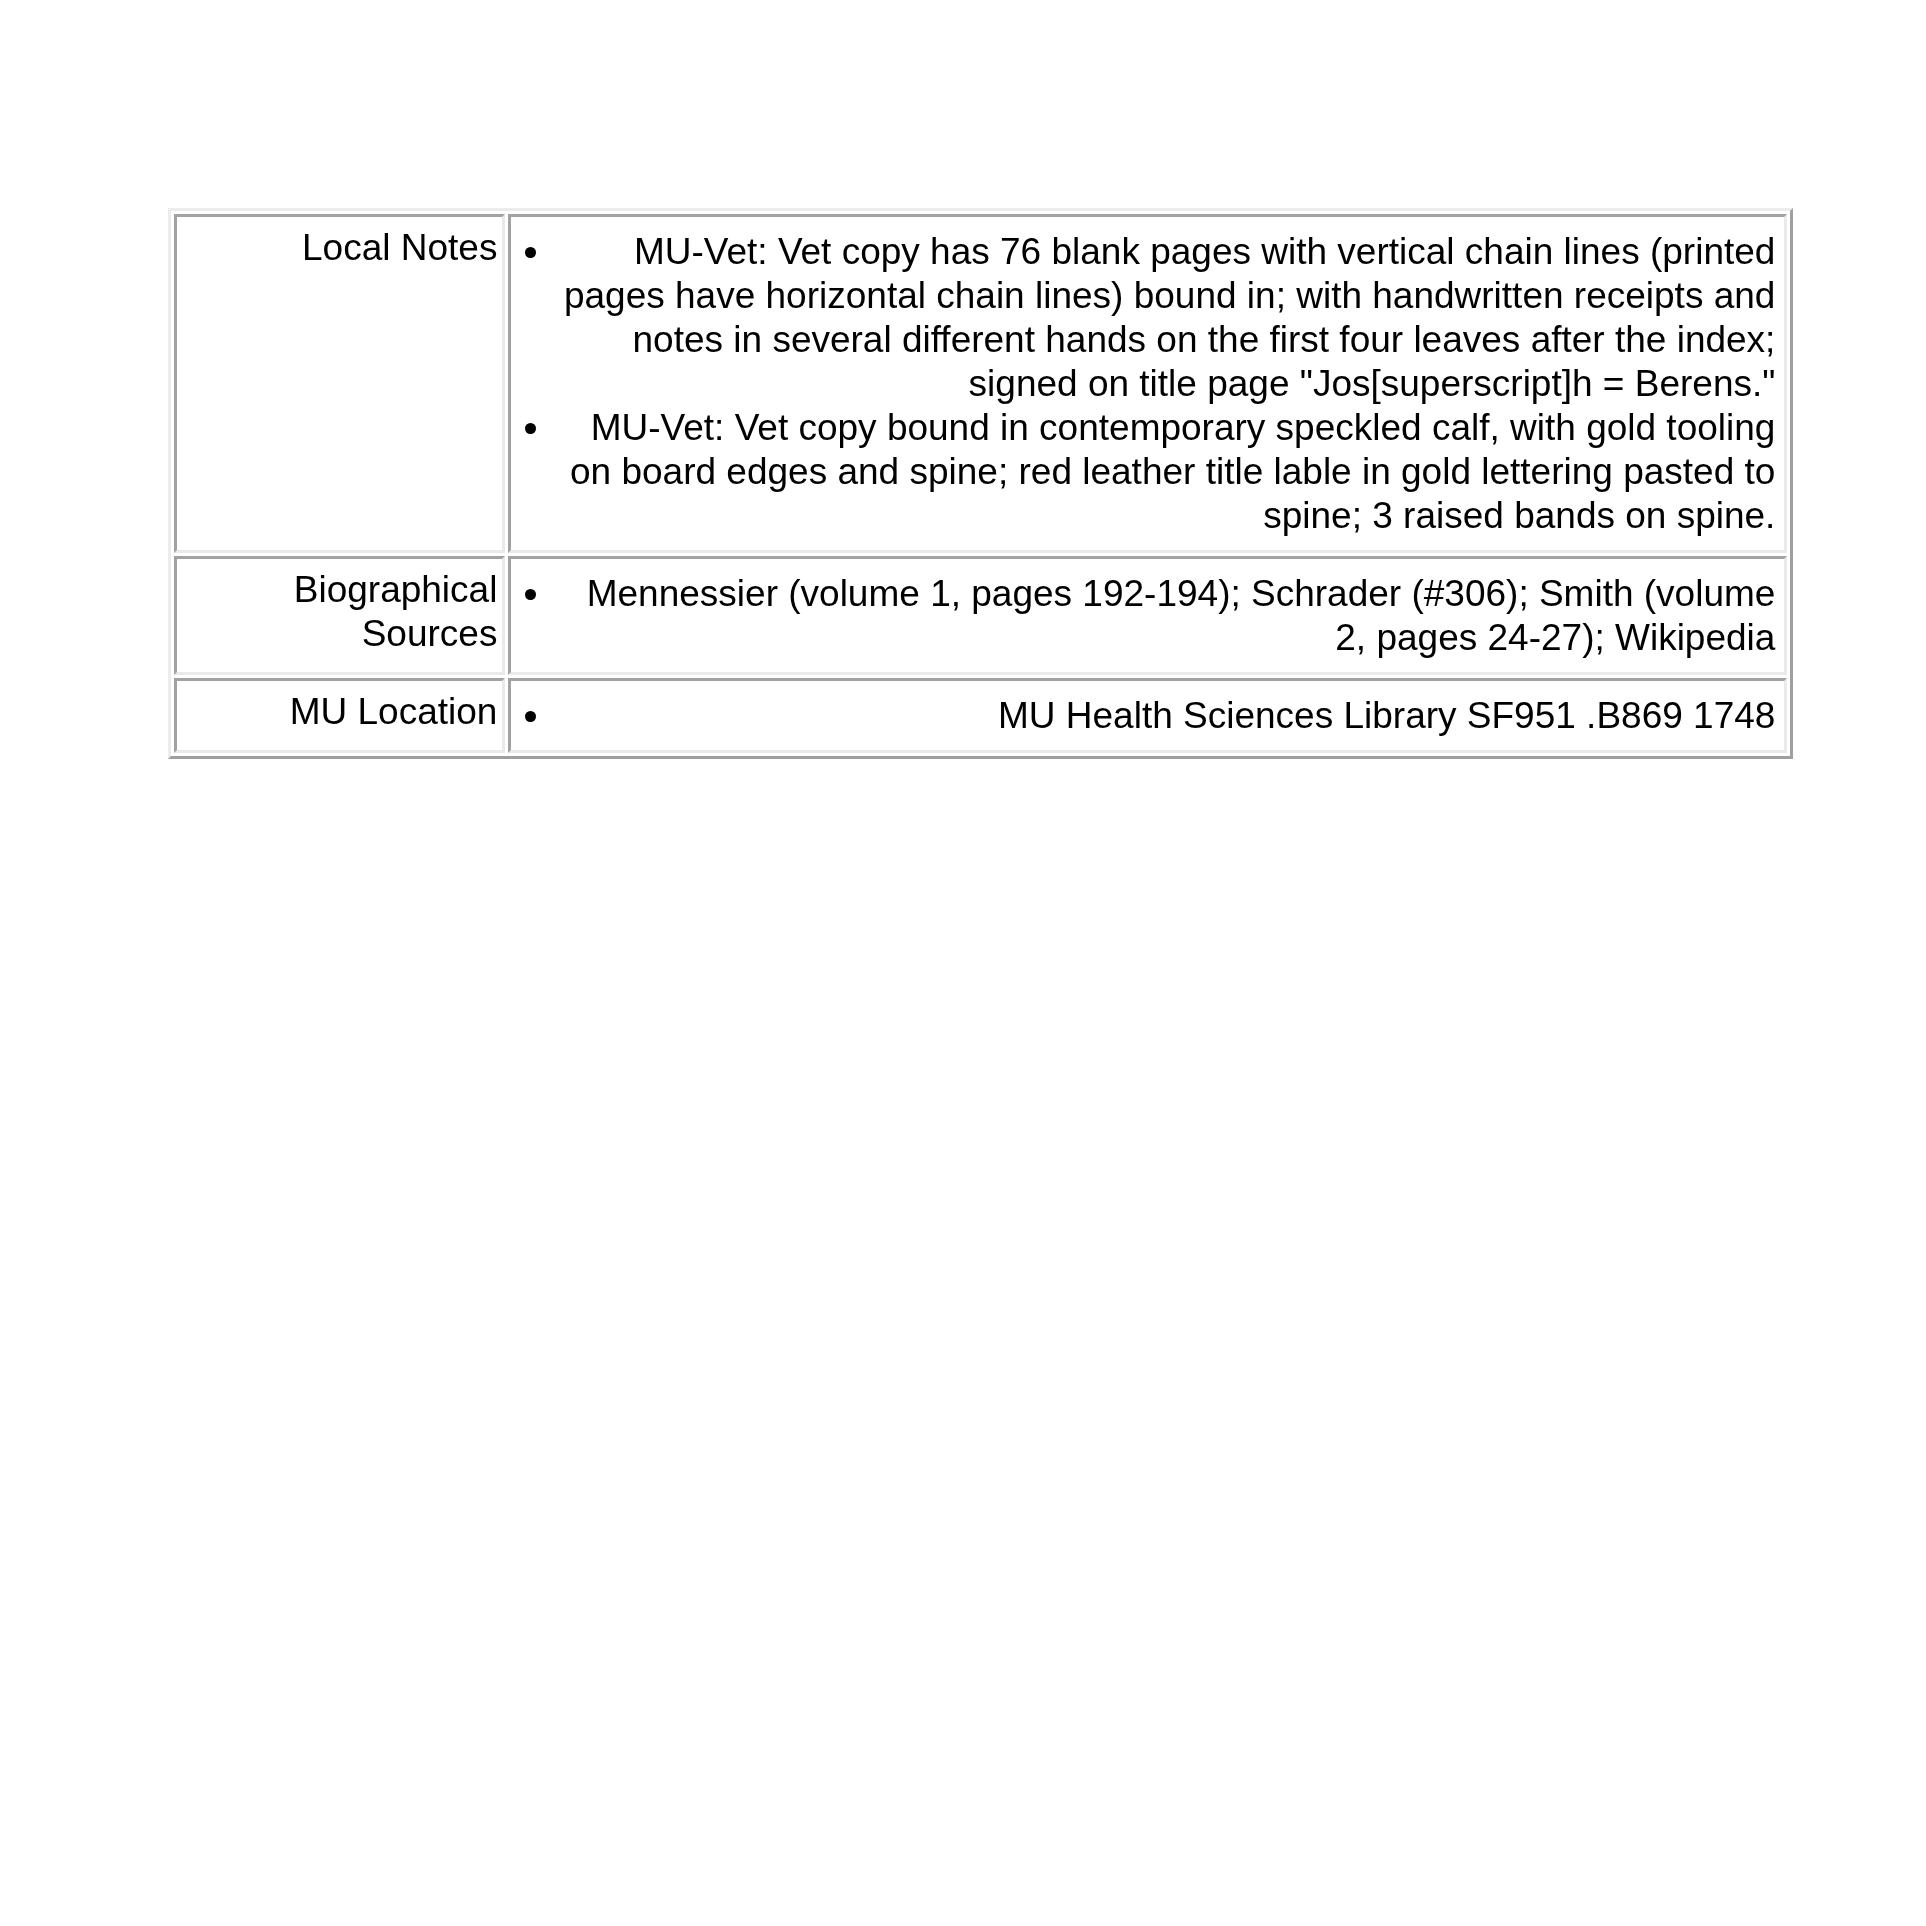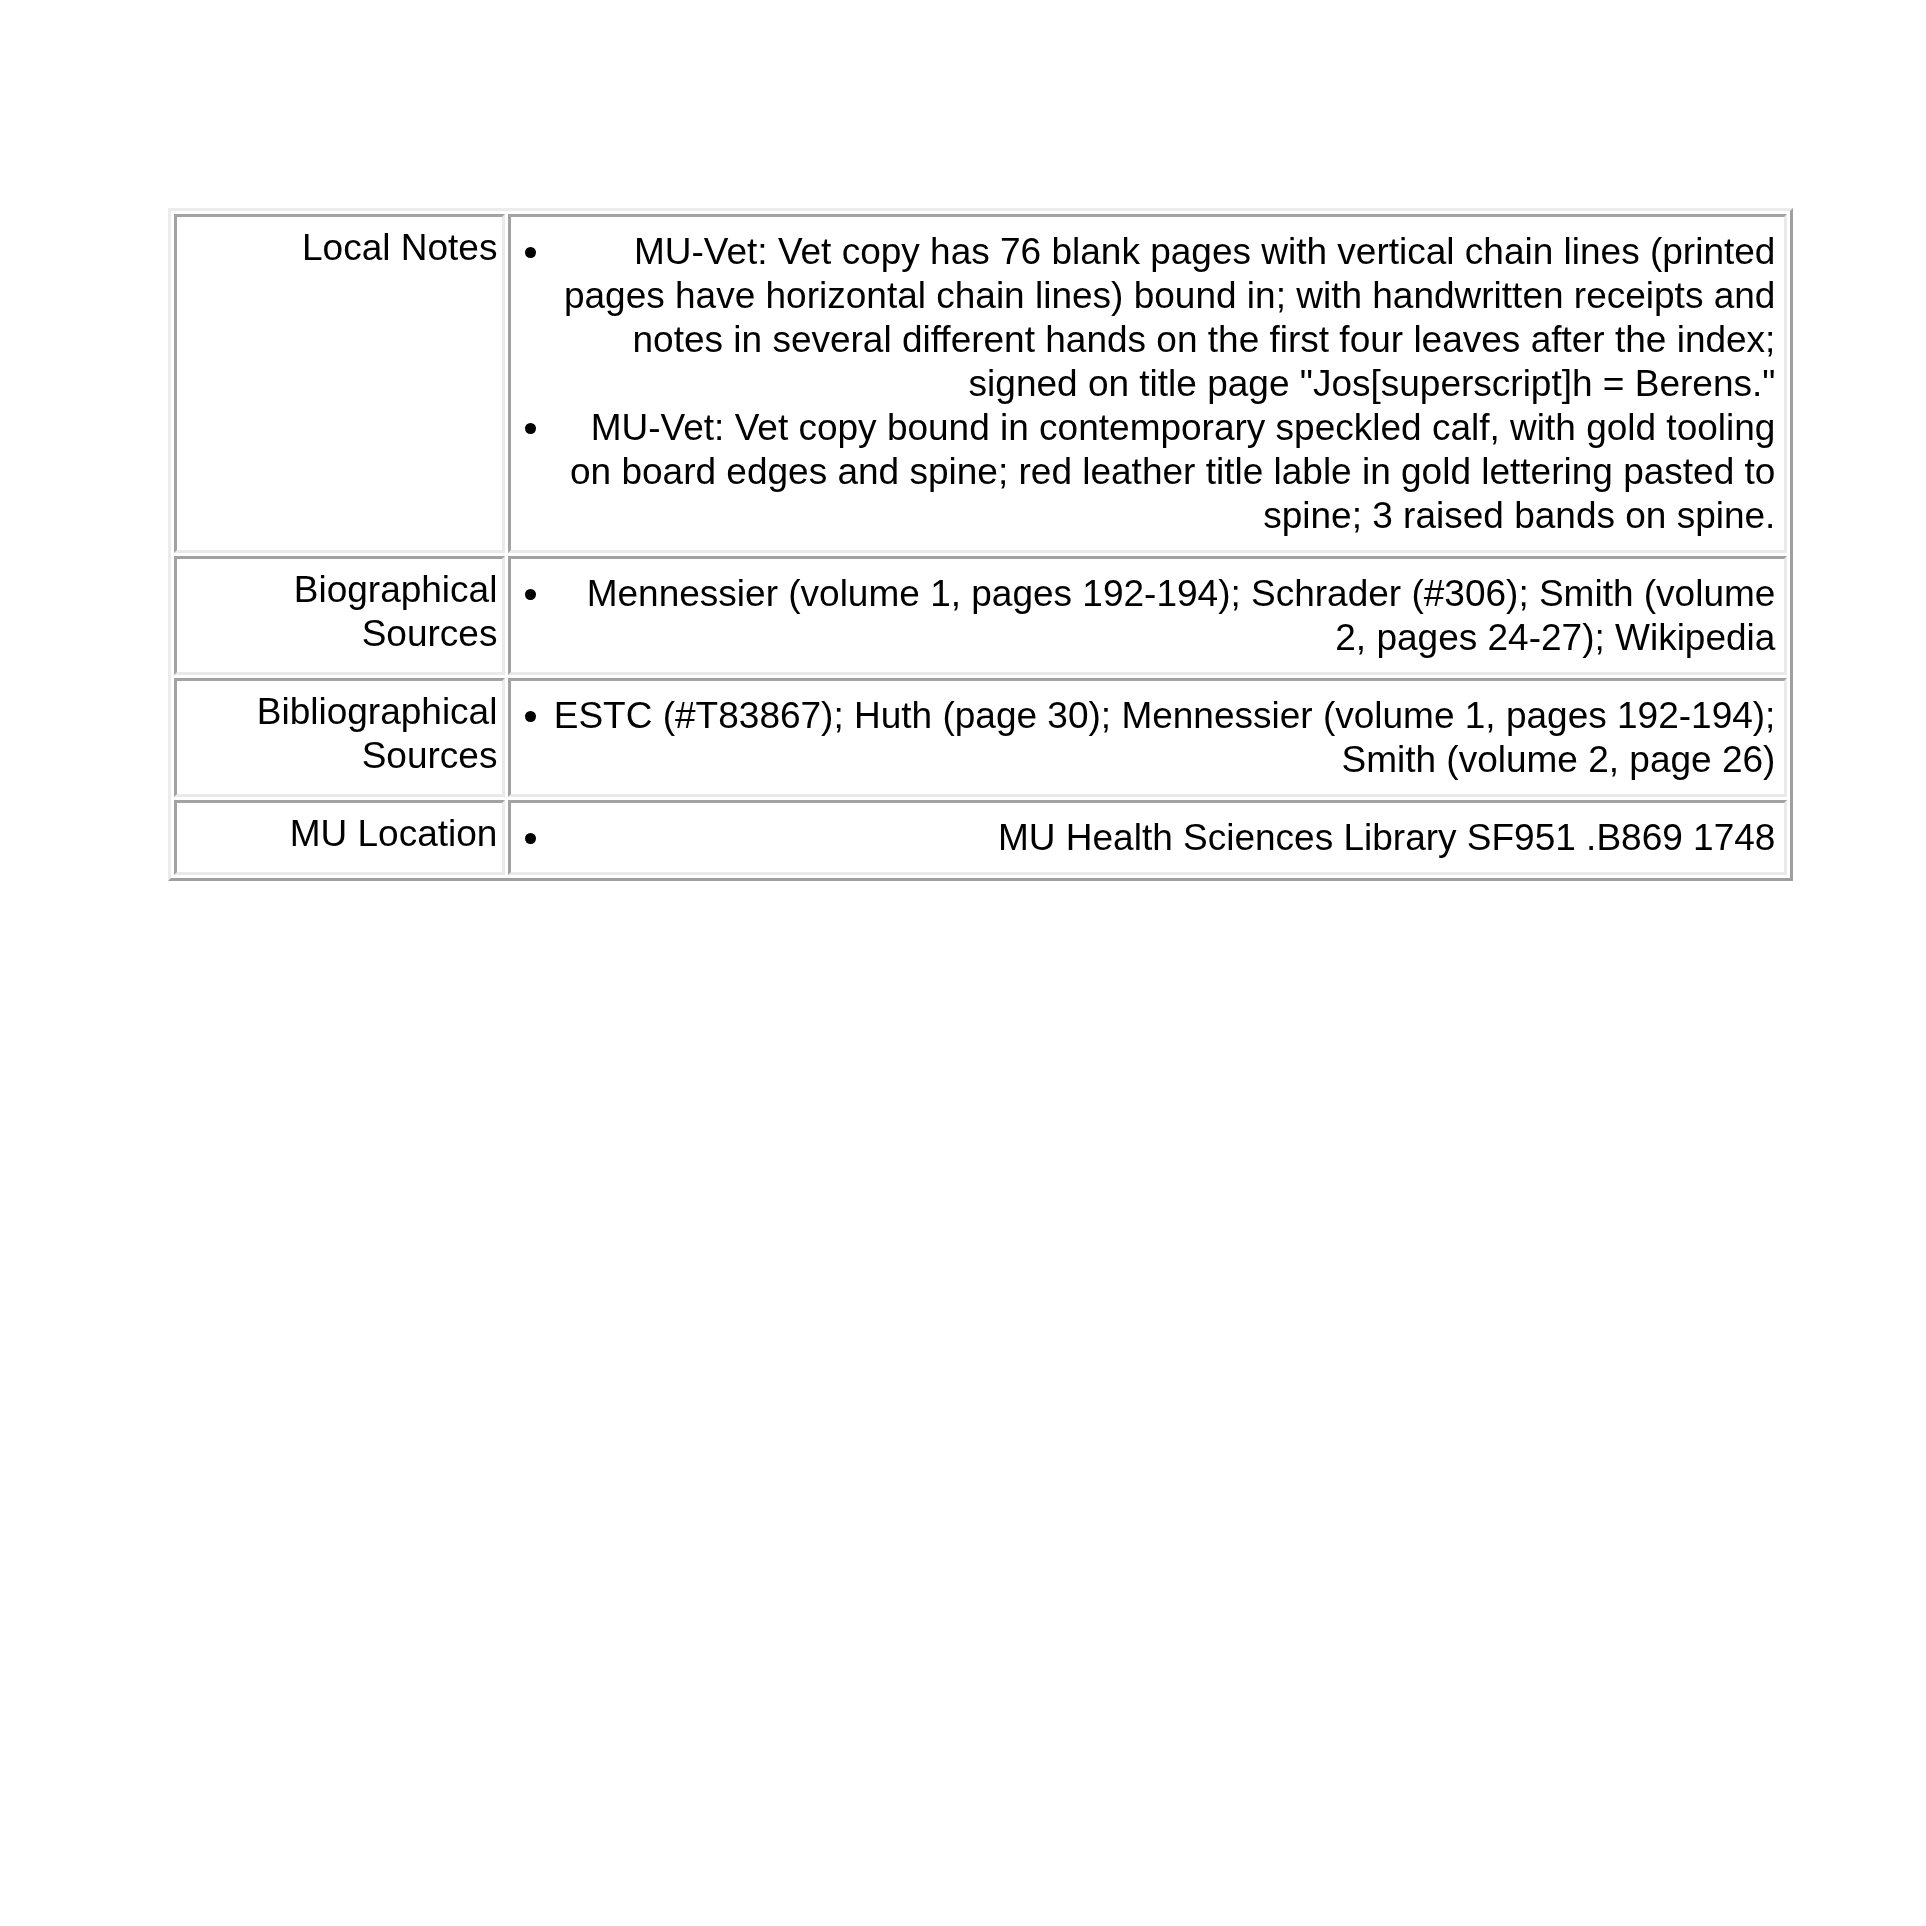--- a/index.html
+++ b/index.html
@@ -82,28 +82,20 @@
       </tr>
       <tr>
         <td class="label-cell">Biographical Sources</td>
         <td class="value-cell">
           <ul class="value-list">
             <li>Mennessier (volume 1, pages 192-194); Schrader (#306); Smith (volume 2, pages 24-27); Wikipedia</li>
           </ul>
         </td>
       </tr>
       <tr>
-        <td class="label-cell">Bibliographical Sources</td>
-        <td class="value-cell">
-          <ul class="value-list">
-            <li>ESTC (#T83867); Huth (page 30); Mennessier (volume 1, pages 192-194); Smith (volume 2, page 26)</li>
-          </ul>
-        </td>
-      </tr>
-      <tr>
         <td class="label-cell">MU Location</td>
         <td class="value-cell">
           <ul class="value-list">
             <li>MU Health Sciences Library SF951 .B869 1748</li>
           </ul>
         </td>
       </tr>
     </tbody>
 </table>
 

